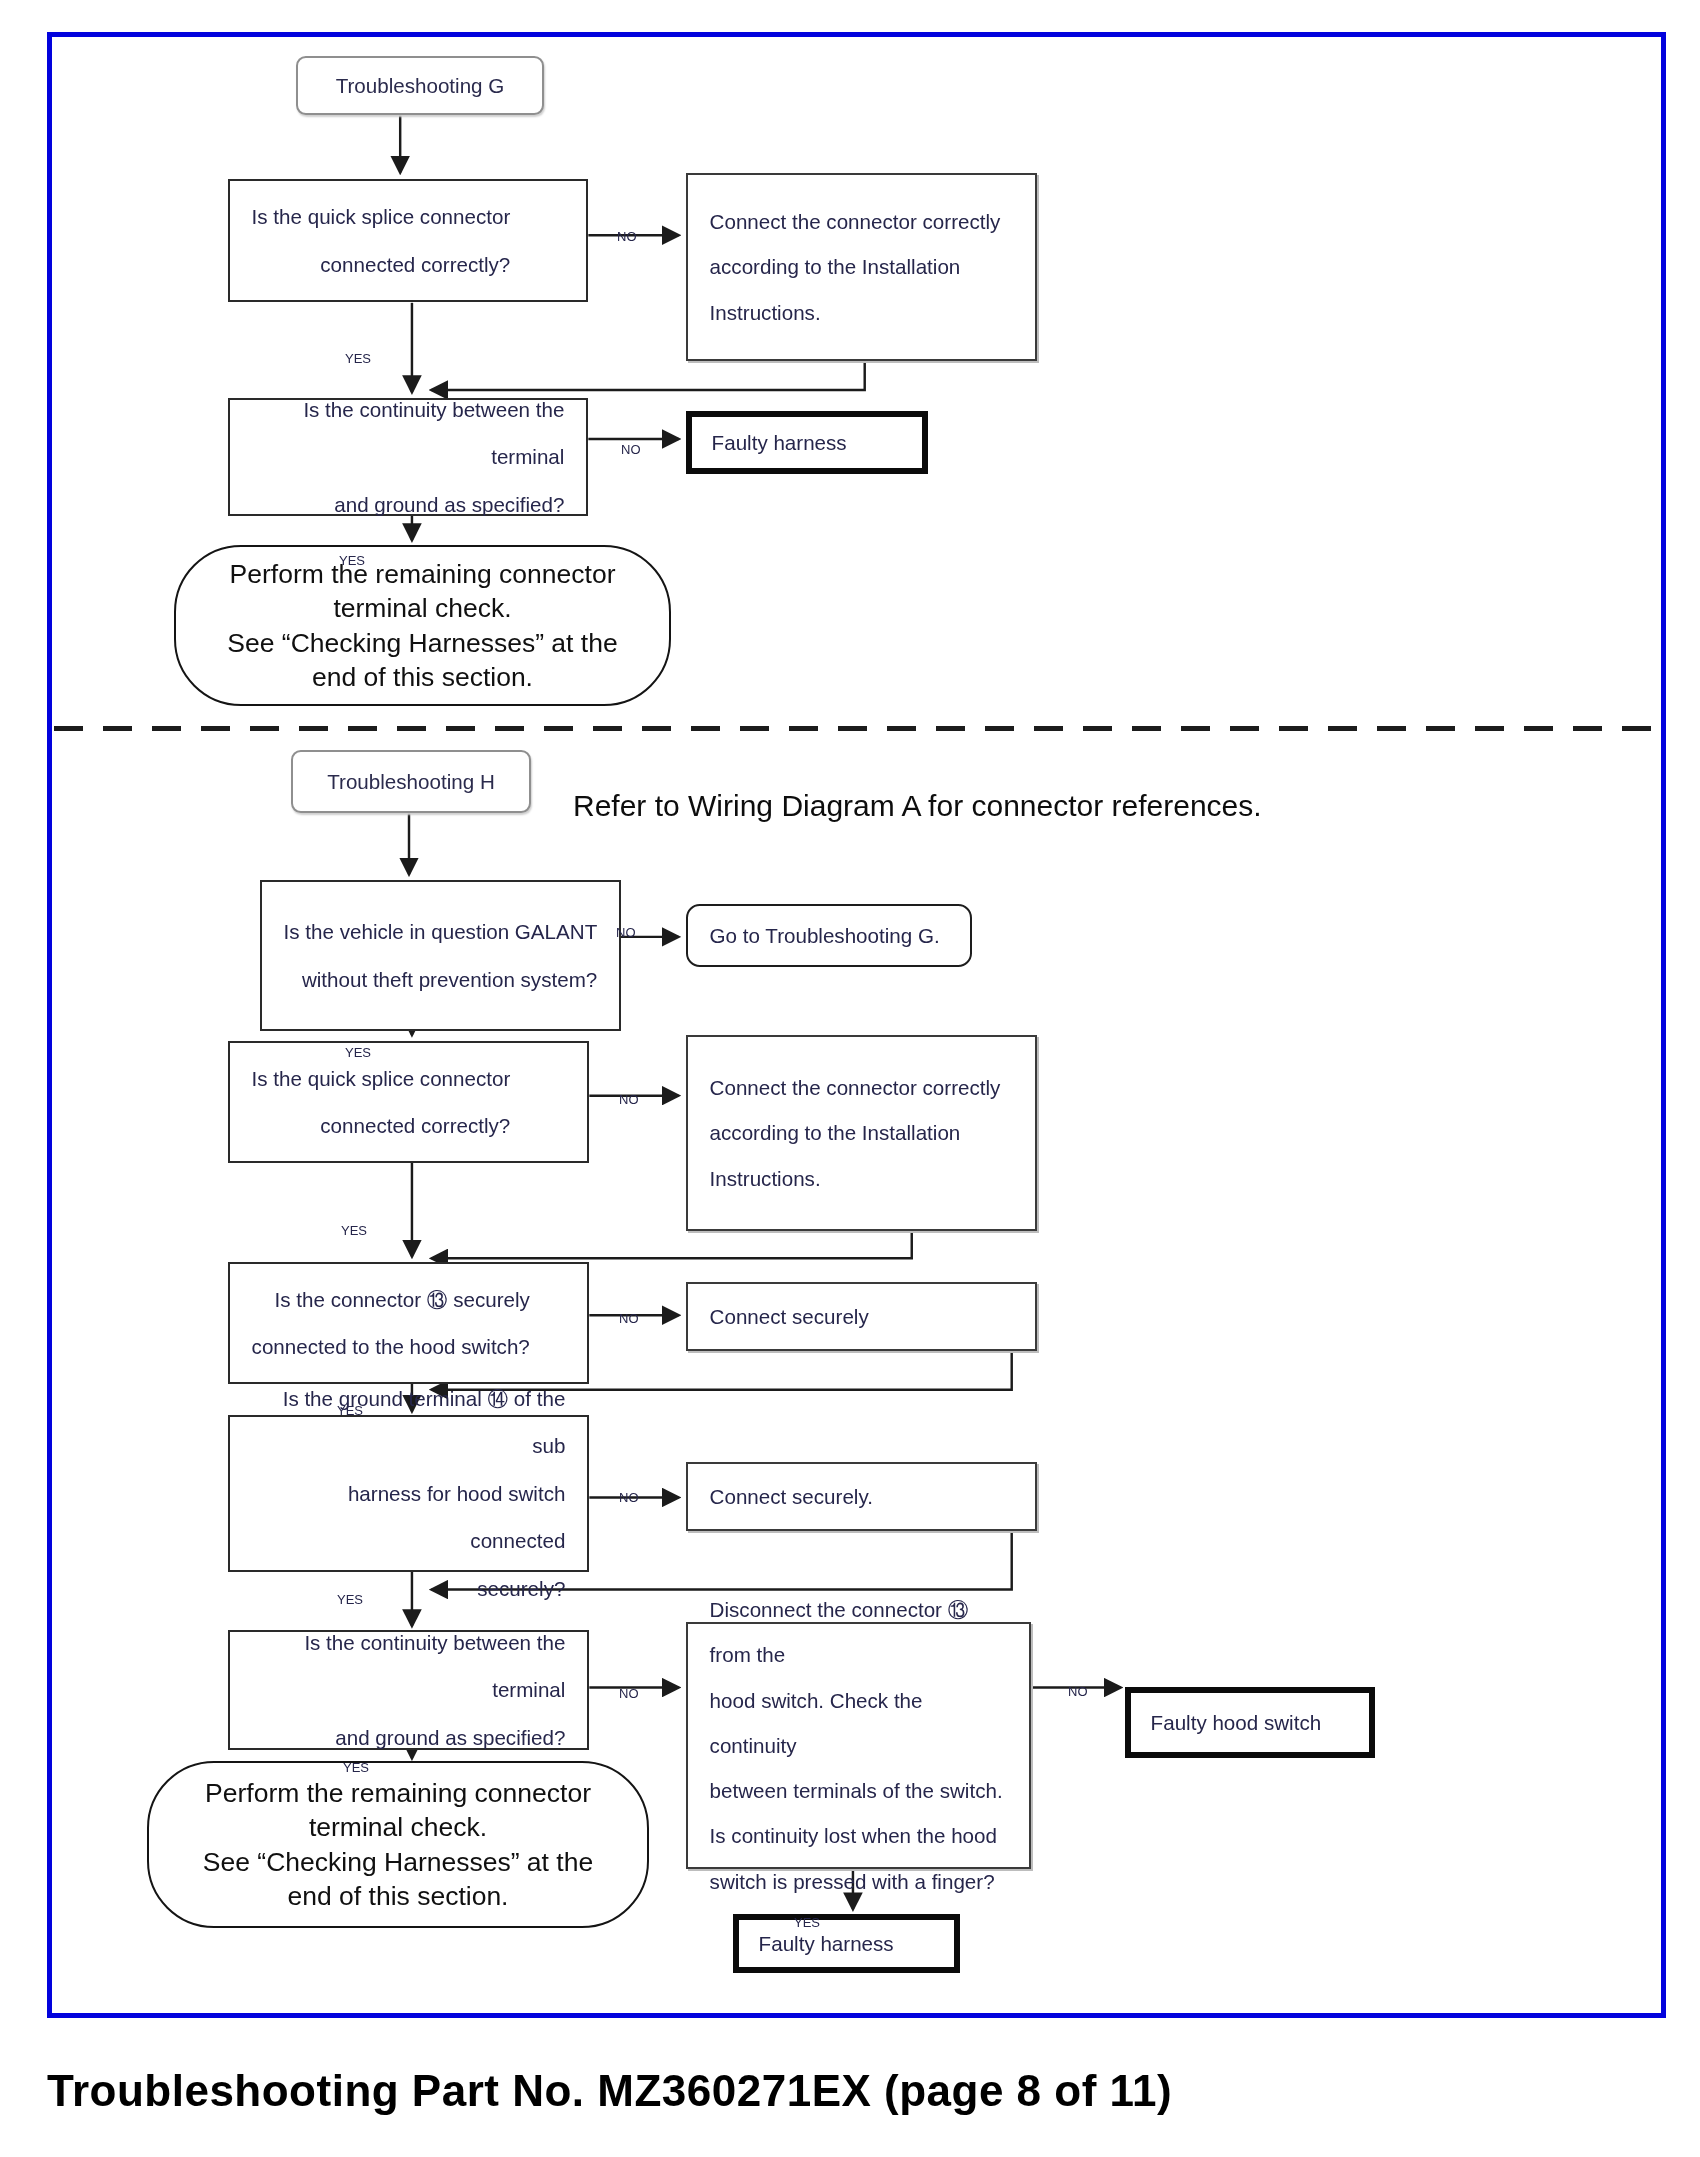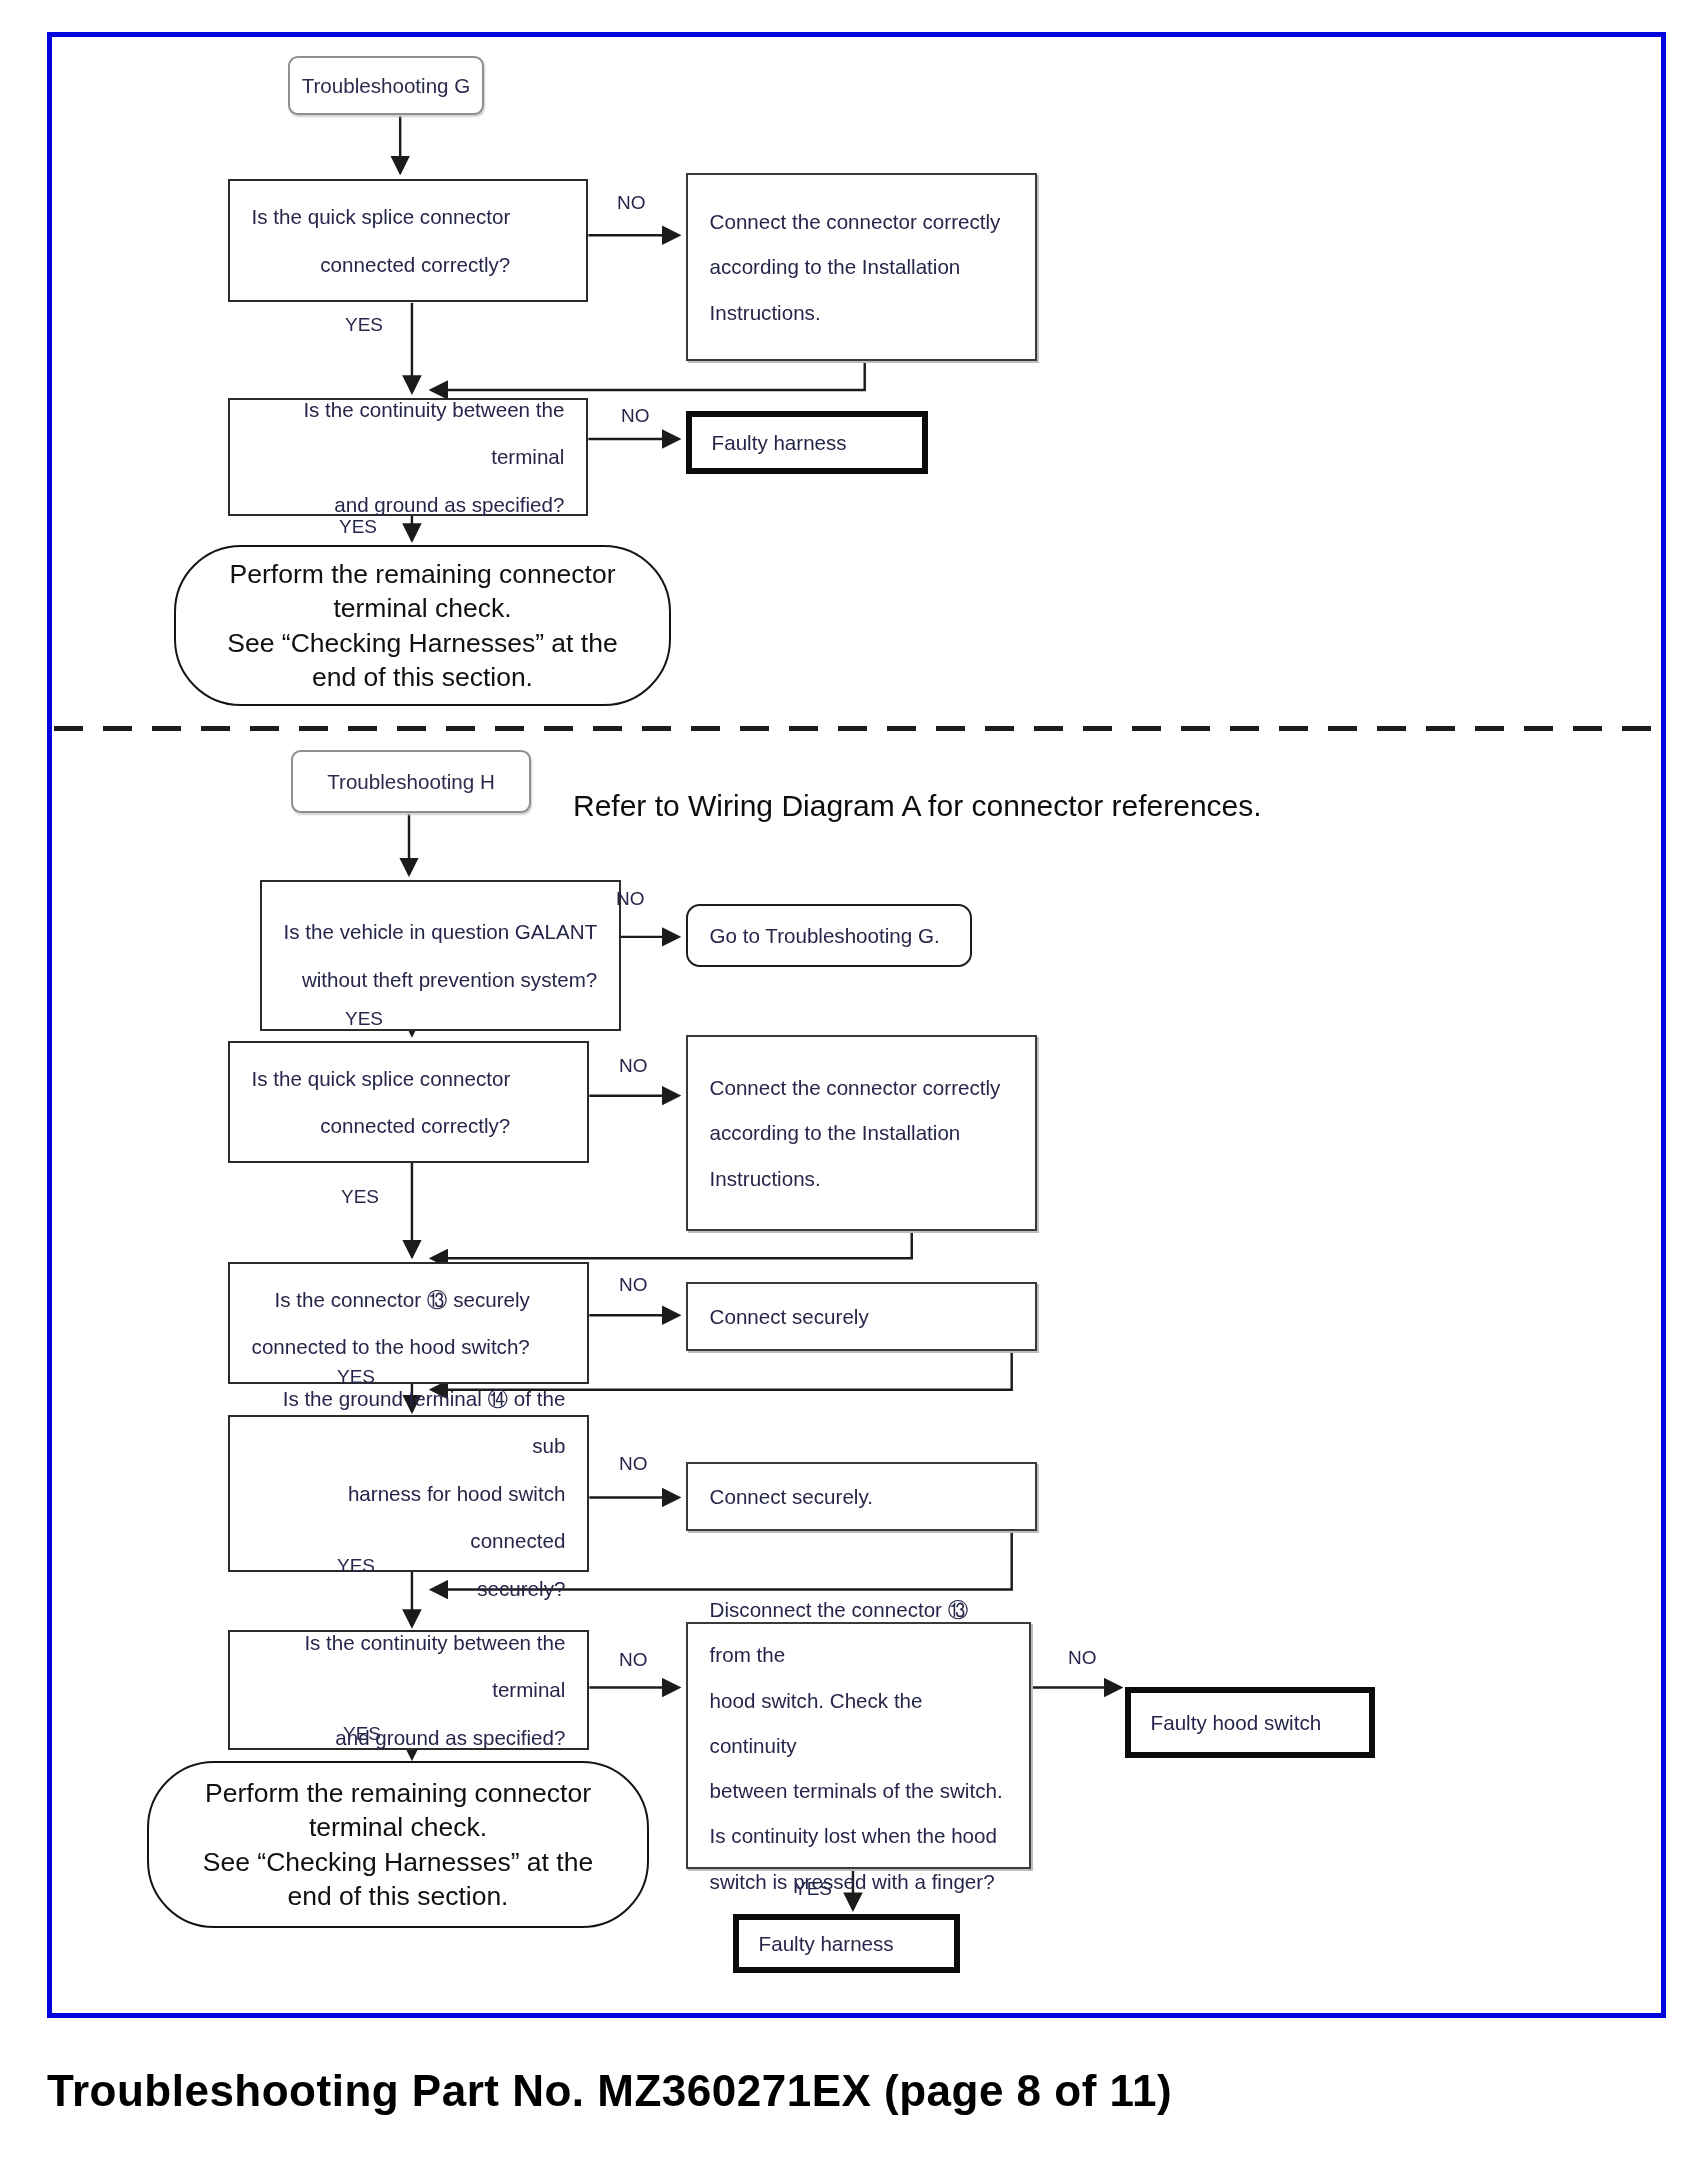--- a/index.html
+++ b/index.html
@@ -22,28 +22,28 @@
   
   .abox{border:2px solid #3a3a3a;color:#26264b;font-size:20.6px;line-height:2.2;padding:0 21.6px;text-align:left;box-shadow:2px 2px 0 #bdbdbd;}
   
   .fbox{border:6.9px solid #0b0b0b;color:#26264b;font-size:20.6px;padding:0 19.6px;text-align:left;}
   
   .rtitle{border:2px solid #8f8f8f;border-radius:9.8px;color:#2b2b4d;font-size:20.6px;justify-content:center;text-align:center;box-shadow:1px 2px 2px #cfcfcf;}
   
   .goto{border:2.9px solid #1d1d1d;border-radius:13.7px;color:#26264b;font-size:20.6px;padding:0 21.6px;text-align:left;}
   
   .pill{border:2.9px solid #141414;border-radius:67px;color:#101010;font-size:26.5px;line-height:1.3;justify-content:center;text-align:center;padding:0 25.5px;}
-  .lbl{position:absolute;color:#26264b;font-size:19px;font-weight:normal;}
+  .lbl{position:absolute;color:#26264b;font-size:13px;font-weight:normal;margin-top:37px;}
   .heading{position:absolute;color:#0d0d0d;font-size:30px;}
   .divider{position:absolute;left:54px;top:726px;width:1602px;height:4.9px;
     background:repeating-linear-gradient(to right,#1c1c1c 0 29px,transparent 29px 49px);}
   .footer{position:absolute;left:47px;top:2066px;color:#000;font-size:44px;font-weight:bold;letter-spacing:0.5px;}
 
   
-  .n-gtitle{left:288px;top:56px;width:196px;height:59px;}
+  .n-gtitle{left:296px;top:56px;width:248px;height:59px;}
   .n-gq1{left:228px;top:179px;width:360px;height:123px;}
   .n-ga1{left:686px;top:173px;width:351px;height:188px;}
   .n-gq2{left:228px;top:398px;width:360px;height:118px;}
   .n-gf1{left:686px;top:411px;width:242px;height:63px;}
   .n-gend{left:174px;top:545px;width:497px;height:161px;}
   
   .n-htitle{left:291px;top:750px;width:240px;height:63px;}
   .n-hq1{left:246px;top:880px;width:361px;height:151px;margin-left:14px;}
   .n-ha1{left:686px;top:904px;width:286px;height:63px;}
   .n-hq2{left:228px;top:1041px;width:361px;height:122px;}

